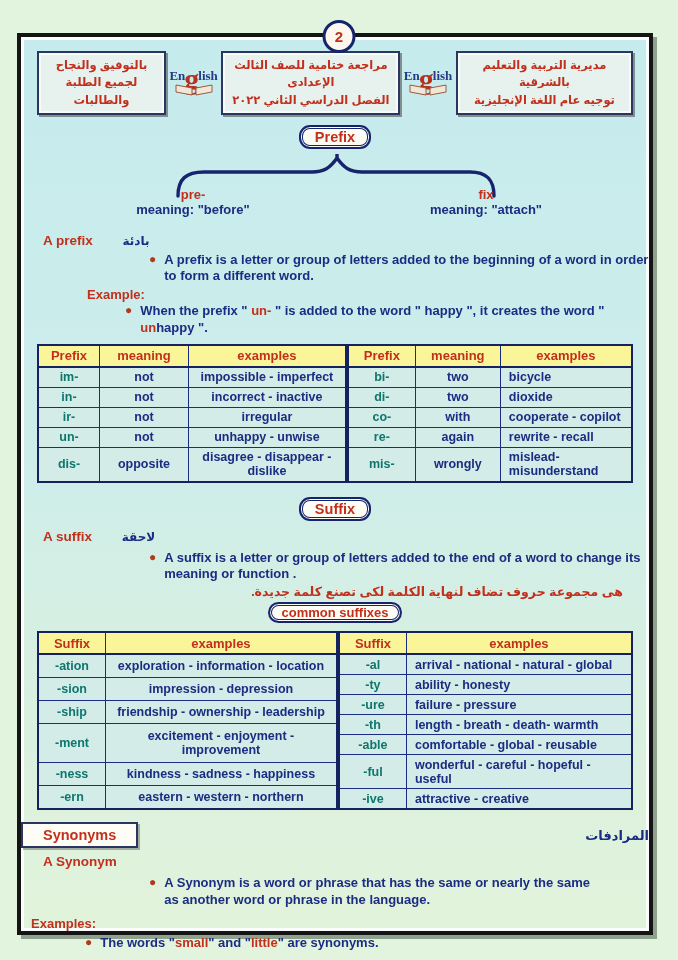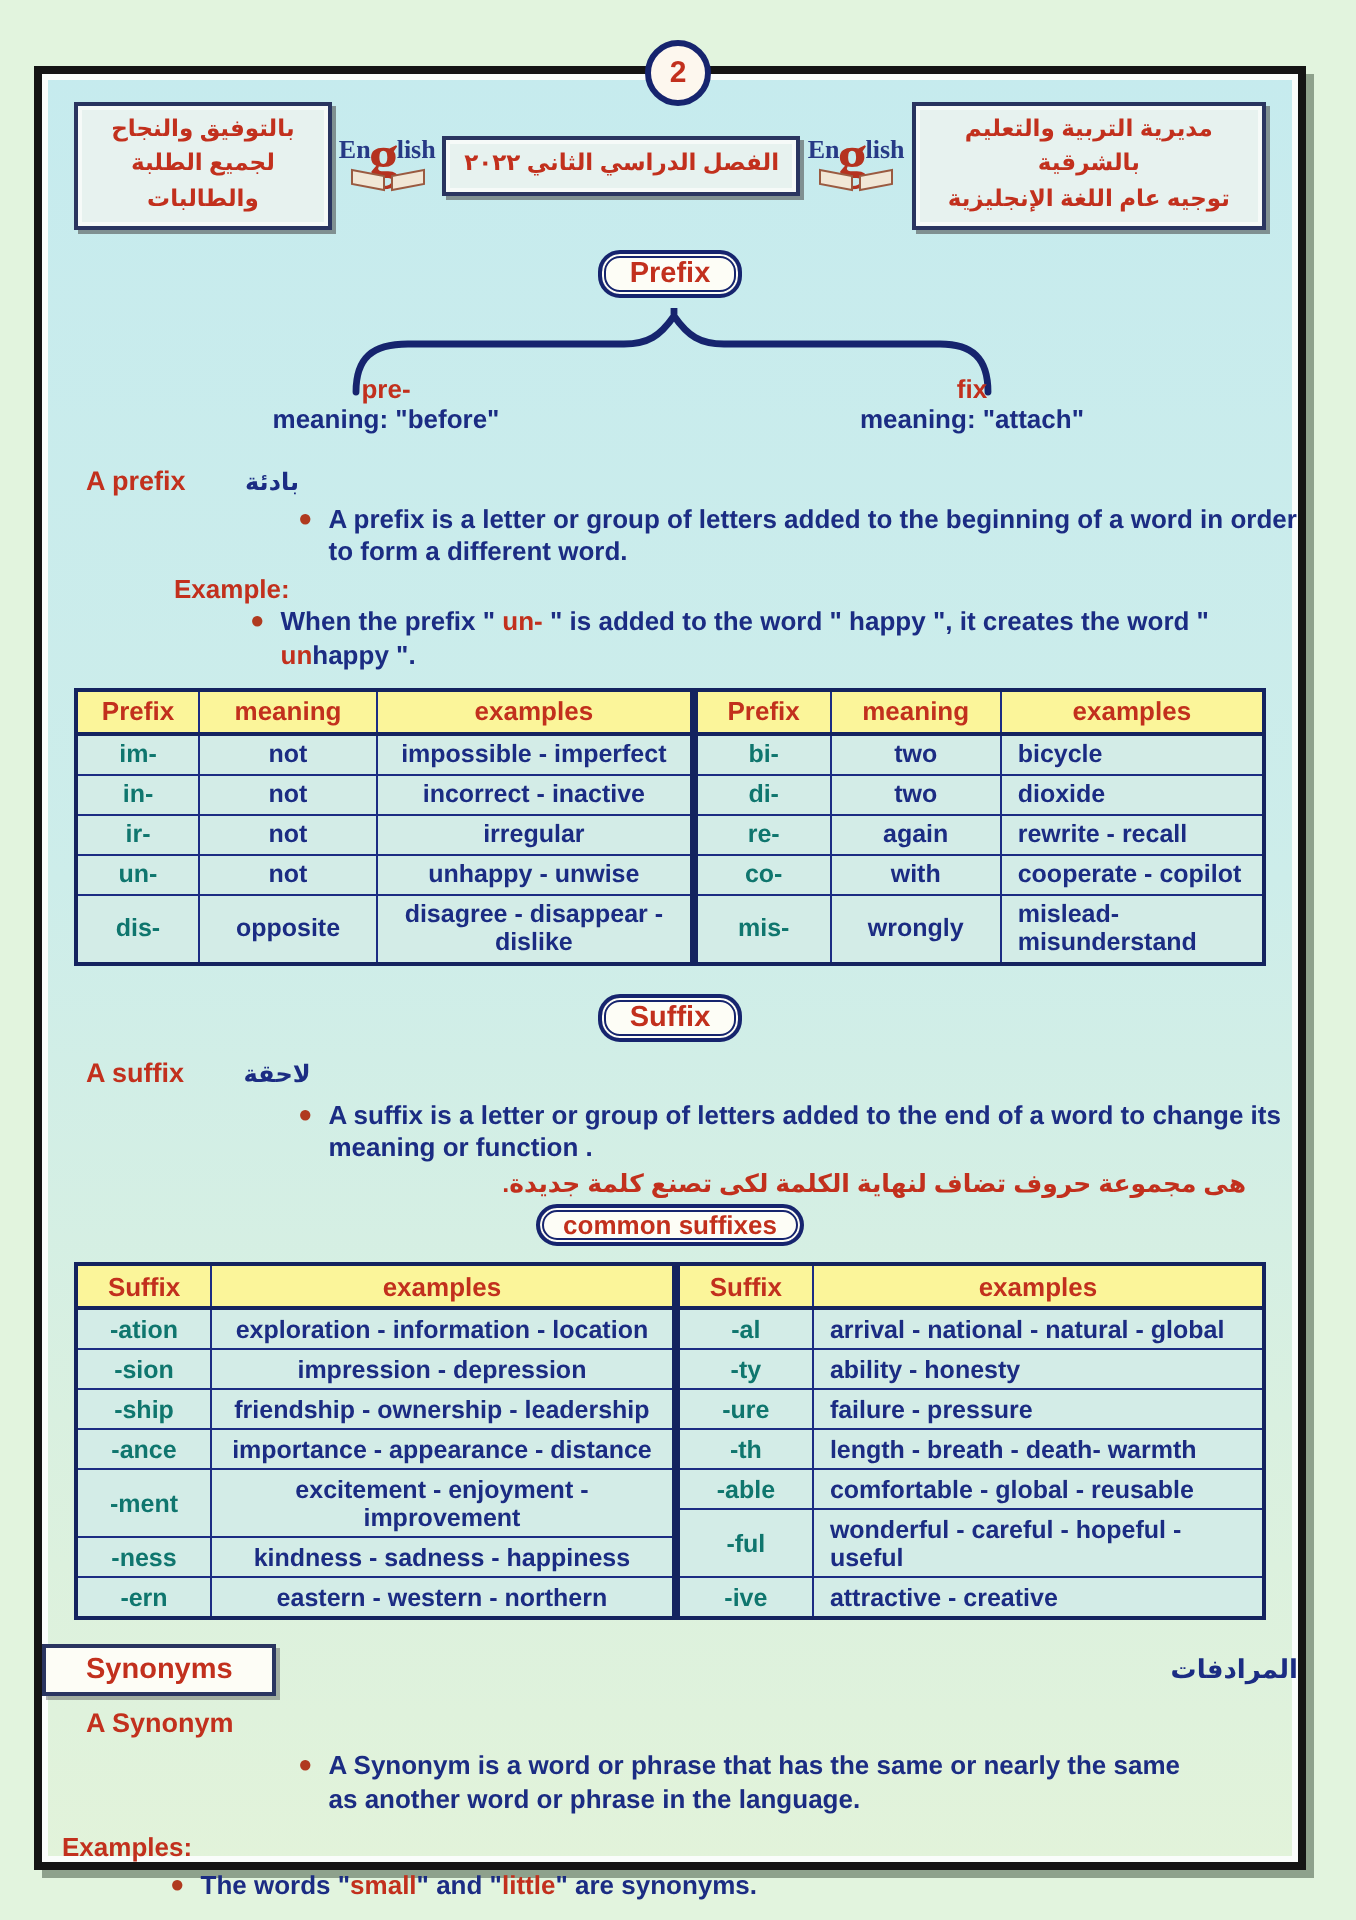--- a/index.html
+++ b/index.html
@@ -96,20 +96,21 @@
       <div>لجميع الطلبة والطالبات</div>
     </div>
     <div class="logo">
       <span class="en">En</span><span class="gg">g</span><span class="lish">lish</span>
       <svg width="40" height="14" viewBox="0 0 40 14">
         <path d="M2,3 L18,6 L18,13 L2,10 Z" fill="#f1e7d6" stroke="#9a5a40" stroke-width="1"></path>
         <path d="M38,3 L22,6 L22,13 L38,10 Z" fill="#f1e7d6" stroke="#9a5a40" stroke-width="1"></path>
       </svg>
     </div>
     <div class="hdr-box b2">
+      <div>مراجعة ختامية للصف الثالث الإعدادى</div>
       <div>الفصل الدراسي الثاني ٢٠٢٢</div>
     </div>
     <div class="logo">
       <span class="en">En</span><span class="gg">g</span><span class="lish">lish</span>
       <svg width="40" height="14" viewBox="0 0 40 14">
         <path d="M2,3 L18,6 L18,13 L2,10 Z" fill="#f1e7d6" stroke="#9a5a40" stroke-width="1"></path>
         <path d="M38,3 L22,6 L22,13 L38,10 Z" fill="#f1e7d6" stroke="#9a5a40" stroke-width="1"></path>
       </svg>
     </div>
     <div class="hdr-box b3">
@@ -200,30 +201,30 @@
             <td class="col0">bi-</td>
             <td class="col1">two</td>
             <td class="col2">bicycle</td>
           </tr>
           <tr>
             <td class="col0">di-</td>
             <td class="col1">two</td>
             <td class="col2">dioxide</td>
           </tr>
           <tr>
+            <td class="col0">co-</td>
+            <td class="col1">with</td>
+            <td class="col2">cooperate - copilot</td>
+          </tr>
+          <tr>
             <td class="col0">re-</td>
             <td class="col1">again</td>
             <td class="col2">rewrite - recall</td>
           </tr>
           <tr>
-            <td class="col0">co-</td>
-            <td class="col1">with</td>
-            <td class="col2">cooperate - copilot</td>
-          </tr>
-          <tr>
             <td class="col0">mis-</td>
             <td class="col1">wrongly</td>
             <td class="col2">mislead-misunderstand</td>
           </tr>
         </tbody>
       </table>
   </div>
 
   <div class="center-line" style="margin-top:14px;">
     <span class="plaque">Suffix</span>
@@ -255,24 +256,20 @@
             <td class="col0">-ation</td>
             <td class="col1">exploration -  information -   location</td>
           </tr>
           <tr>
             <td class="col0">-sion</td>
             <td class="col1">impression - depression</td>
           </tr>
           <tr>
             <td class="col0">-ship</td>
             <td class="col1">friendship - ownership - leadership</td>
-          </tr>
-          <tr>
-            <td class="col0">-ance</td>
-            <td class="col1">importance - appearance - distance</td>
           </tr>
           <tr>
             <td class="col0">-ment</td>
             <td class="col1">excitement - enjoyment - improvement</td>
           </tr>
           <tr>
             <td class="col0">-ness</td>
             <td class="col1">kindness -  sadness -   happiness</td>
           </tr>
           <tr>

